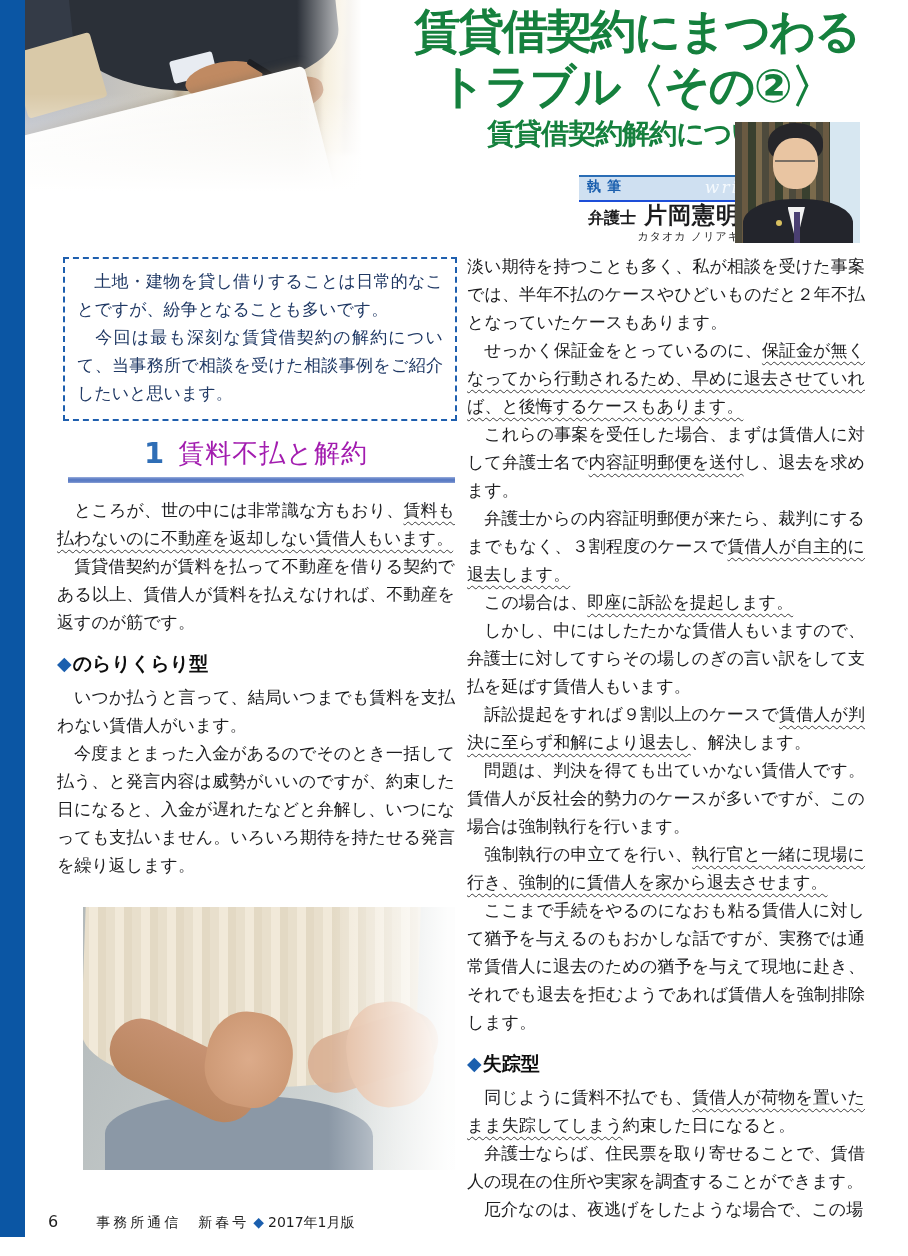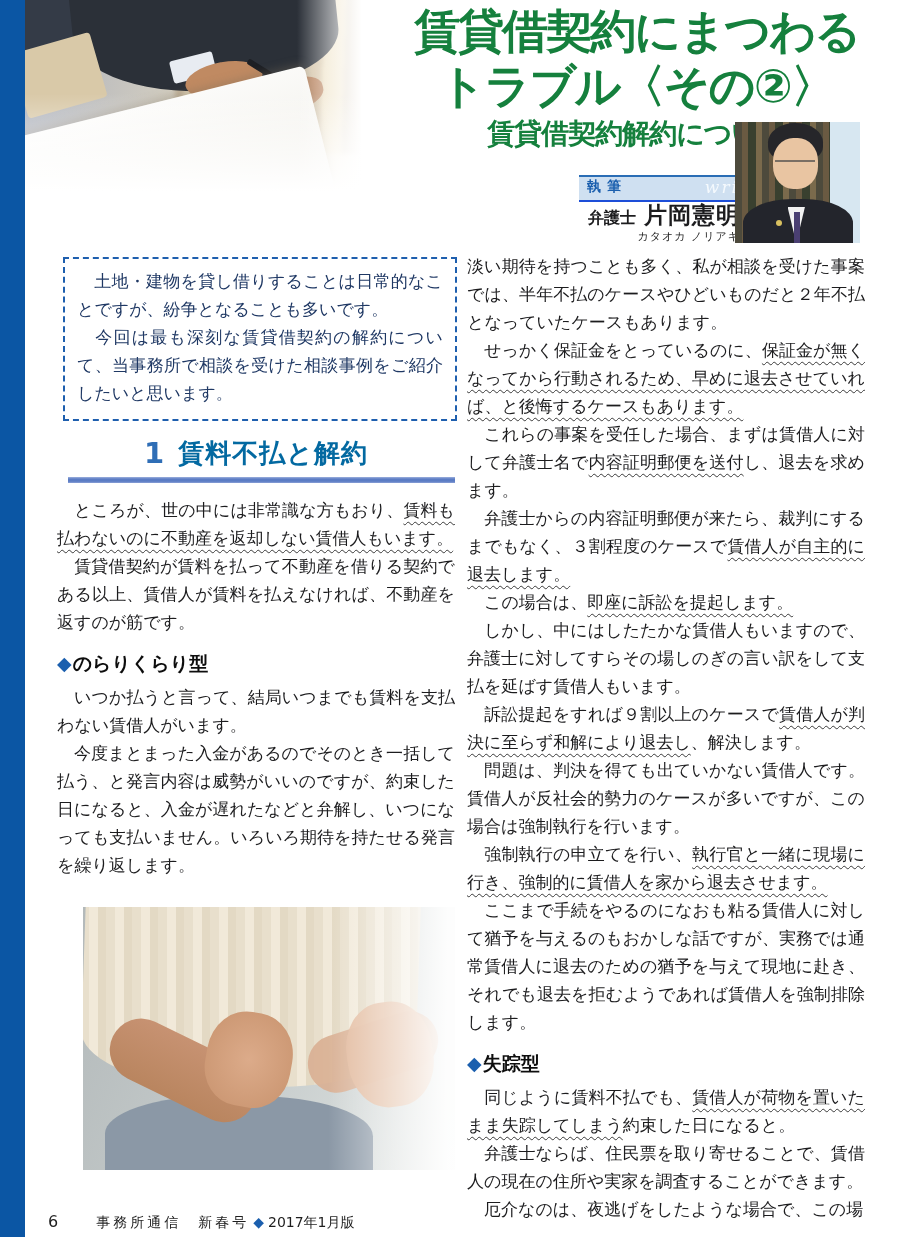--- a/index.html
+++ b/index.html
@@ -57,21 +57,21 @@
   .ap-badge{left:33%;bottom:14%;width:6px;height:6px;background:#d8c060;border-radius:50%;}
 
   
   .intro-box{position:absolute;left:63px;top:257px;width:394px;box-sizing:border-box;
     border:2px dashed #1e5fae;padding:9px 12px 11px;color:#1f3864;font-size:17px;line-height:28px;text-align:justify;}
   .intro-box p{margin:0;font-family:Liberation Serif, serif;}
 
   
   .section-head{position:absolute;left:57px;top:436px;width:398px;text-align:center;white-space:nowrap;}
   .section-num{color:#2f6eb6;font-size:29px;font-weight:700;margin-right:14px;vertical-align:-1px;}
-  .section-title{font-size:26px;font-weight:700;color:#0369a1;letter-spacing:1px;}
+  .section-title{font-size:26px;font-weight:400;color:#a21caf;letter-spacing:1px;}
   .section-bar{position:absolute;left:68px;top:477px;width:387px;height:6px;
     background:linear-gradient(to bottom,#9db0dd,#5b7cc4 35%,#5b7cc4 70%,#8ba0d6);}
 
   
   .col{position:absolute;width:398px;font-size:17px;line-height:28px;color:#1c1c1e;text-align:justify;}
   .col p{margin:0;}
   .subhead{font-size:19px;font-weight:800;margin:13px 0 6px;text-align:left;color:#0d0d0d;}
   .subhead .diamond{color:#1b5fae;margin-right:1px;}
   .u{text-decoration-line:underline;text-decoration-style:wavy;text-decoration-color:#3a3a3a;
      text-decoration-thickness:1px;text-underline-offset:5px;}

